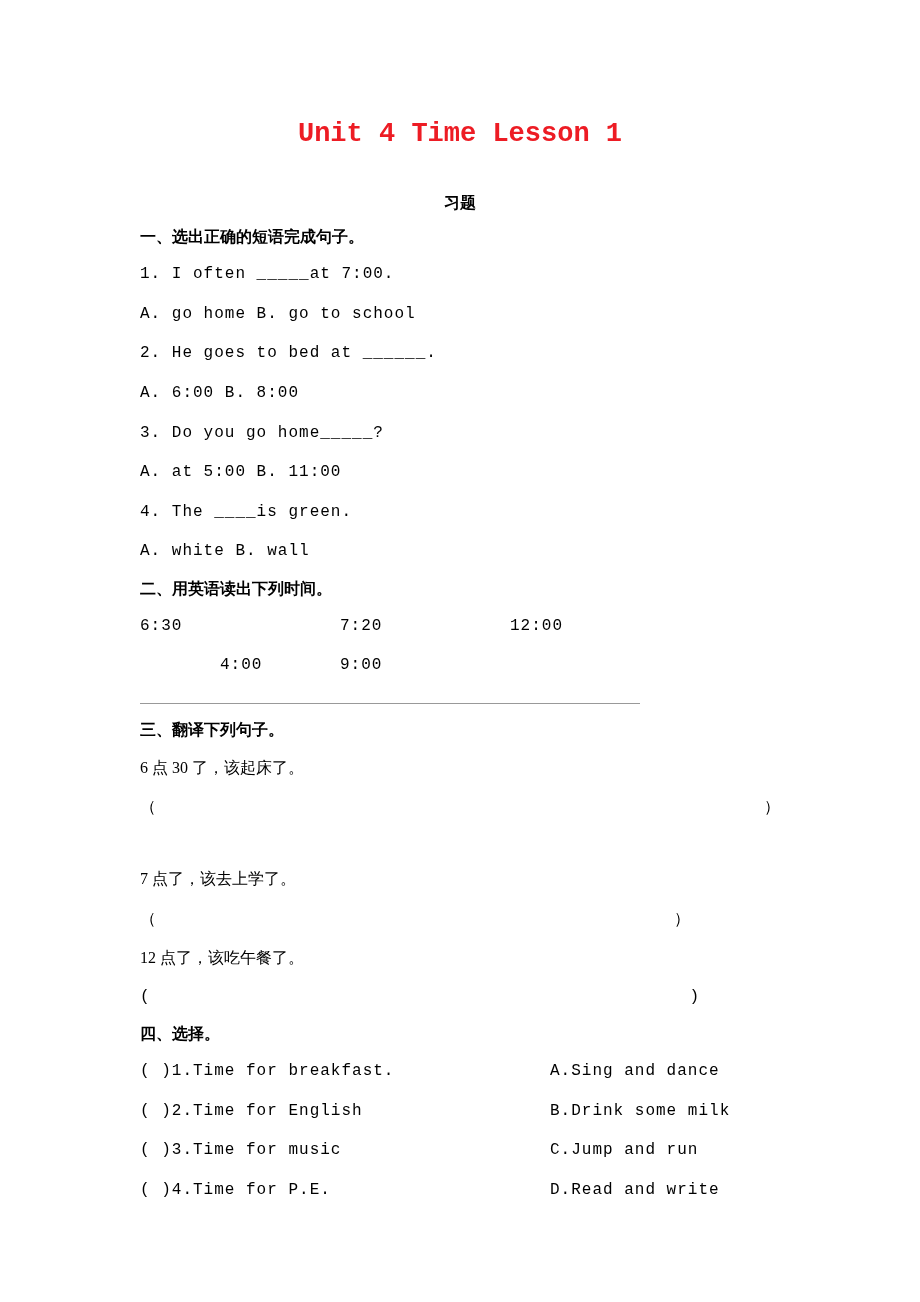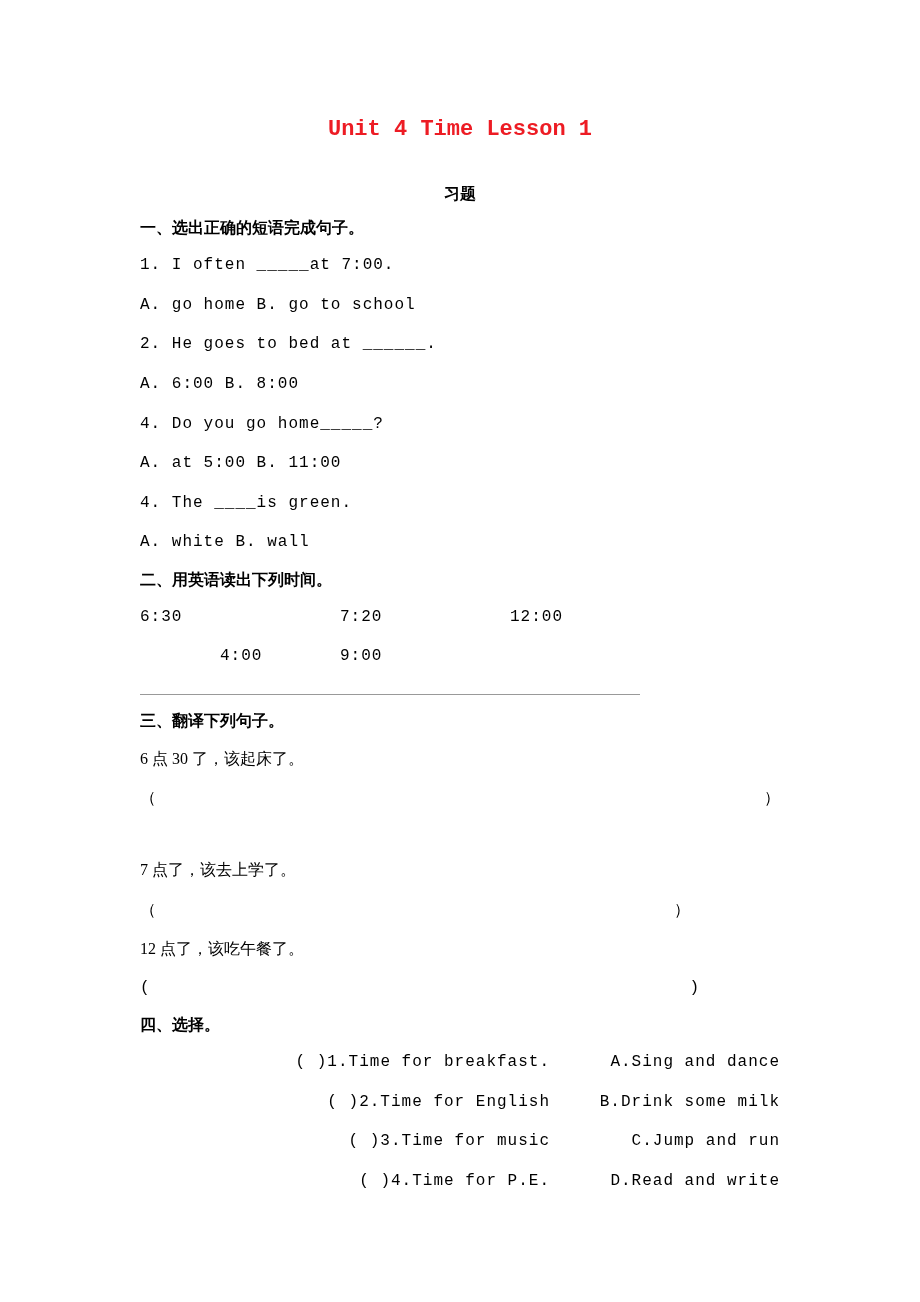--- a/index.html
+++ b/index.html
@@ -14,21 +14,21 @@
       font-family: "SimSun", "宋体", serif;
       font-size: 16px;
       color: #000000;
       padding: 110px 140px 80px 140px;
       line-height: 1.8;
     }
     .title {
       text-align: center;
       color: #ed1c24;
       font-family: "Courier New", monospace;
-      font-size: 22px;
+      font-size: 27px;
       font-weight: bold;
       margin-bottom: 30px;
     }
     .subtitle {
       text-align: center;
       font-weight: bold;
       font-size: 16px;
     }
     .section-heading {
       font-weight: bold;
@@ -66,42 +66,41 @@
       margin-bottom: 6px;
       line-height: 2.1;
     }
     .paren-row.full { width: 100%; }
     .paren-row.mid { width: 550px; }
     .paren-row.midr { width: 560px; }
     .match-row {
       display: flex;
       margin-bottom: 6px;
       line-height: 2.1;
-      text-align: right;
     }
     .match-row .left {
       flex: 0 0 410px;
     }
     .match-row .right {
       flex: 1;
     }
     .gap-top { margin-top: 38px; }
   </style>
 </head>
 <body>
 
 <div class="title">Unit 4 Time Lesson 1</div>
 <div class="subtitle">习题</div>
 
 <div class="section-heading">一、选出正确的短语完成句子。</div>
 <div class="line mono">1.  I  often   _____at  7:00.</div>
 <div class="line mono">A.  go  home   B.  go  to  school</div>
 <div class="line mono">2.  He  goes  to  bed  at  ______.</div>
 <div class="line mono">A.  6:00    B.  8:00</div>
-<div class="line mono">4.  Do  you  go  home_____?</div>
+<div class="line mono">3.  Do  you  go  home_____?</div>
 <div class="line mono">A.  at  5:00   B.  11:00</div>
 <div class="line mono">4.  The  ____is  green.</div>
 <div class="line mono">  A.  white    B.  wall</div>
 
 <div class="section-heading">二、用英语读出下列时间。</div>
 <div class="time-row row1 mono">
   <span>6:30</span>
   <span>7:20</span>
   <span>12:00</span>
 </div>

